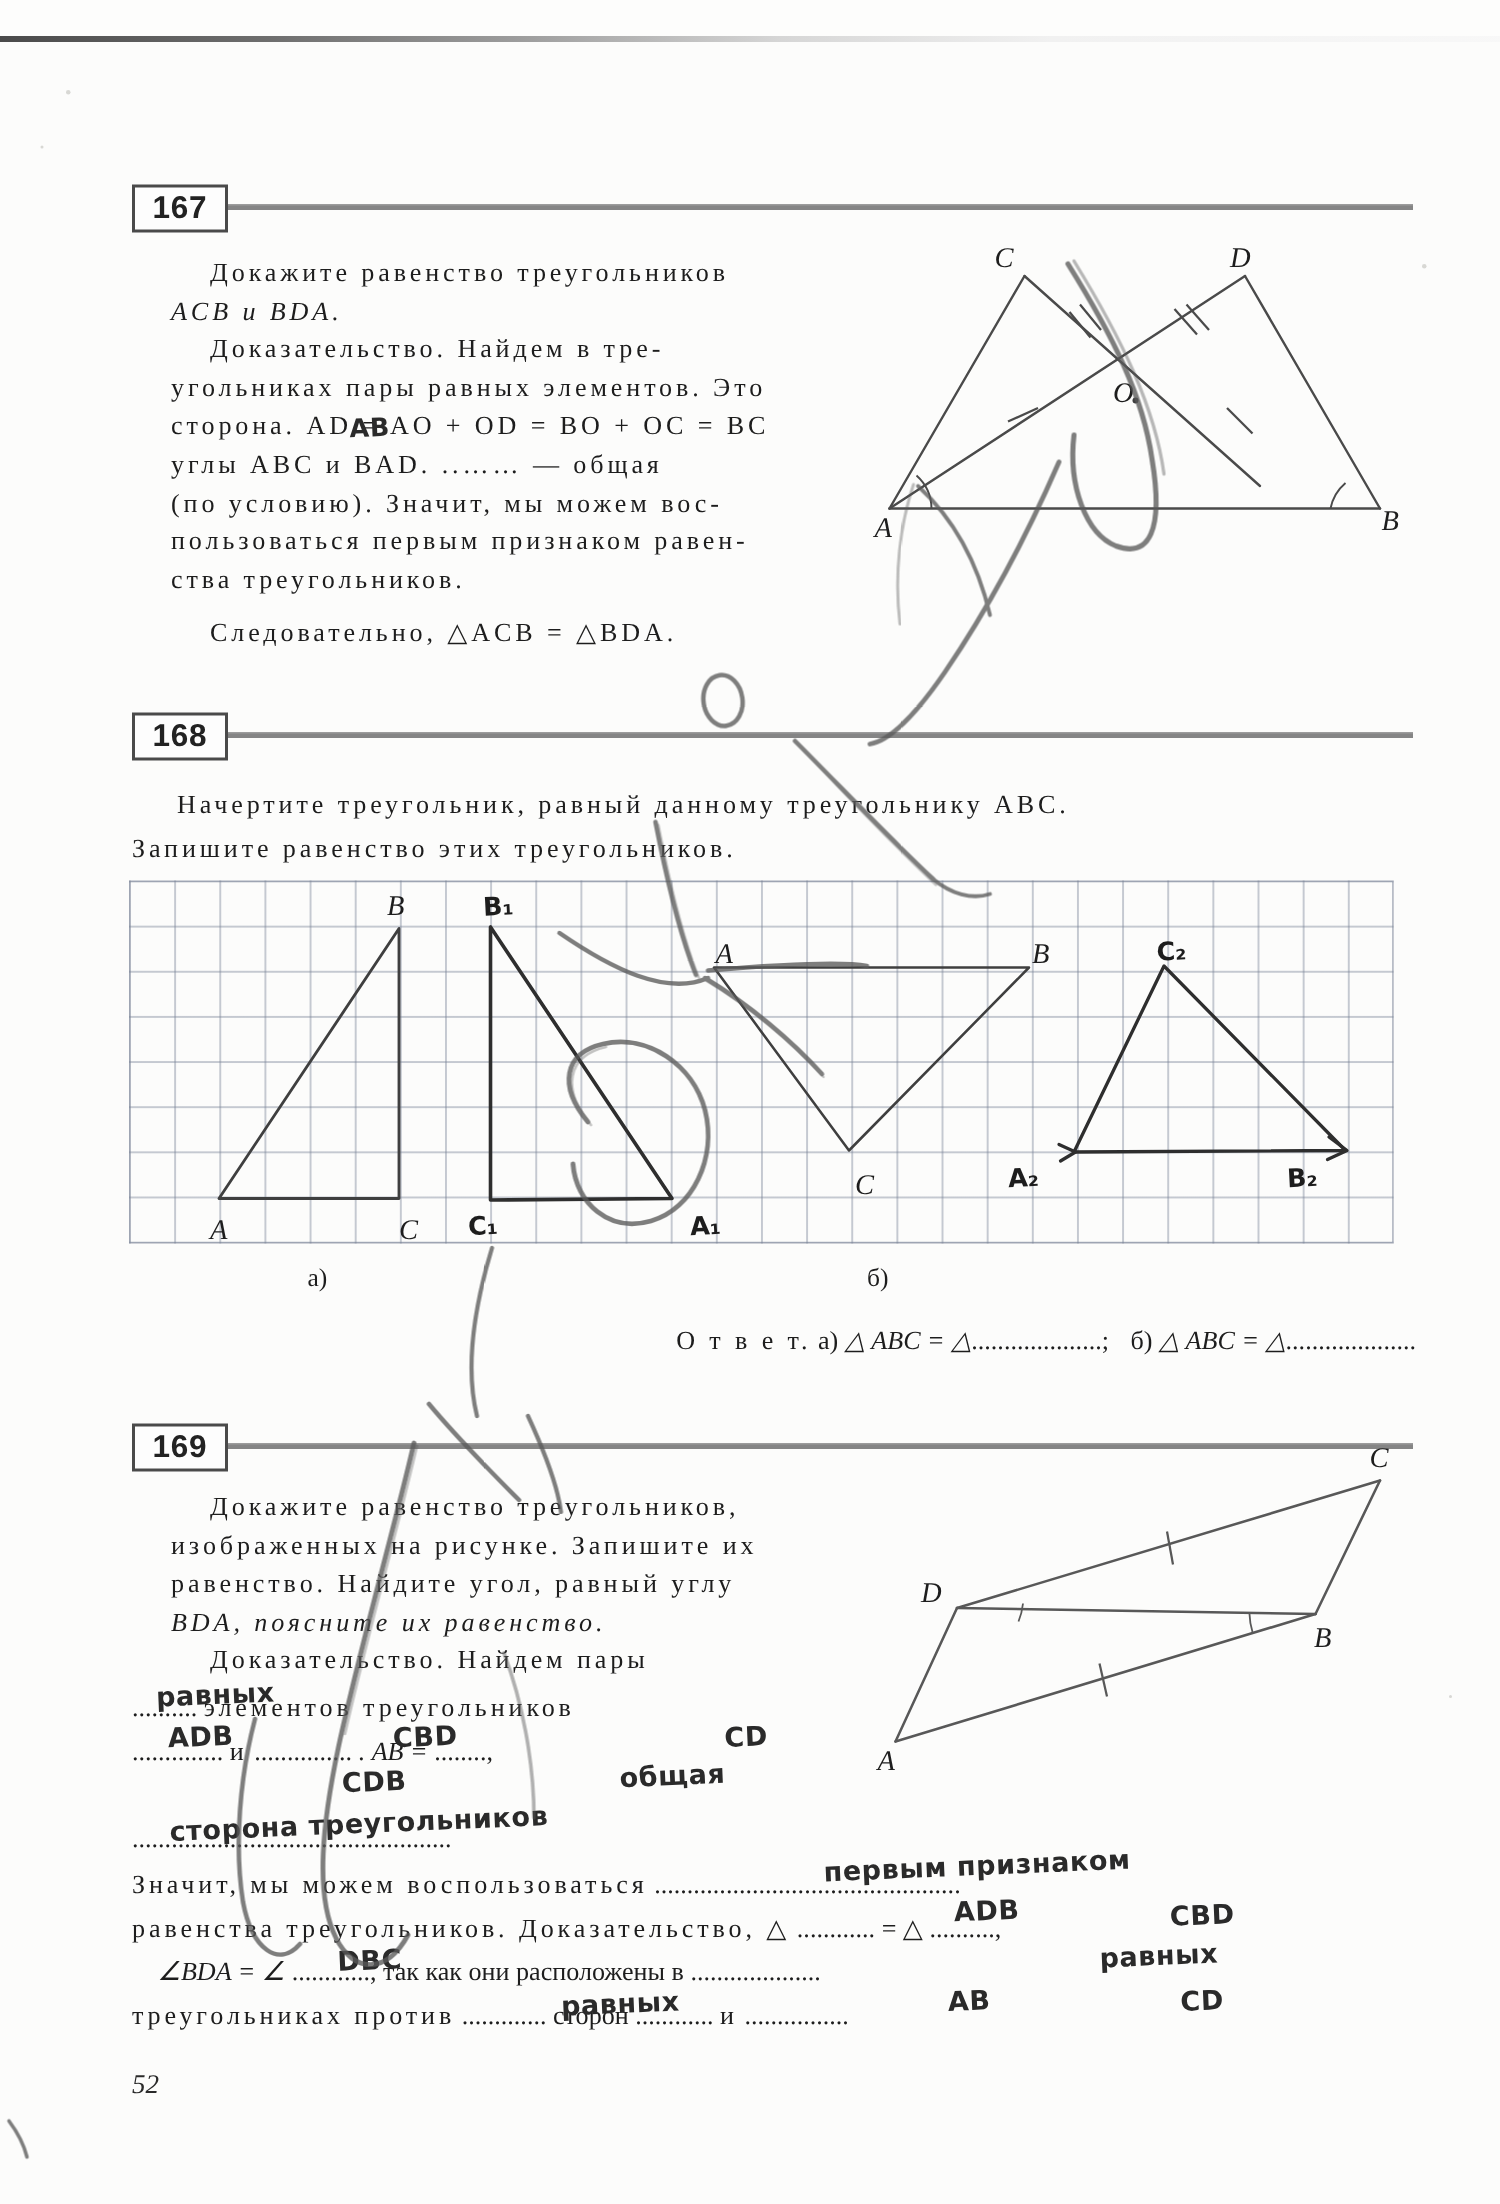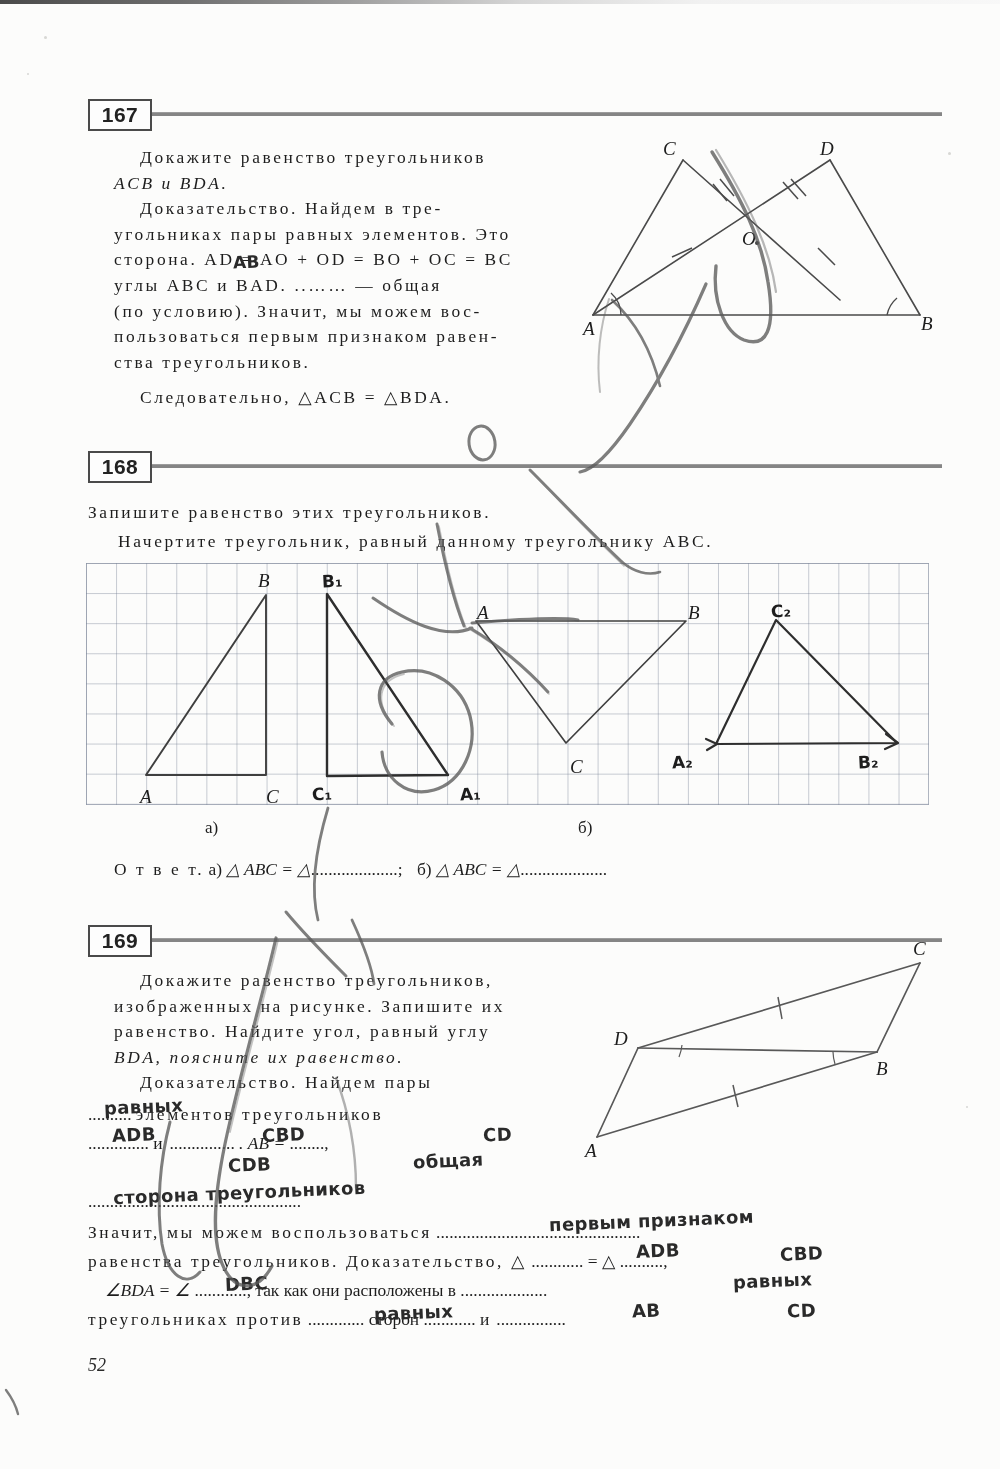--- a/index.html
+++ b/index.html
@@ -5,21 +5,21 @@
 <style>
   html,body{margin:0;padding:0;}
   body{
     width:1000px;height:1469px;
     background:#fdfdfc;
     font-family:"Liberation Serif", serif;
     color:#1b1b1b;
     position:relative;
     overflow:hidden;
   }
-  .page{position:absolute;inset:0;background:#fcfcfb;}
+  .page{position:absolute;inset:0;background:#fcfcfb;margin-top:24px;}
   .scan-top-edge{position:absolute;left:0;top:0;width:1000px;height:4px;
     background:linear-gradient(90deg,#2b2b2b 0%,#555 18%,#8d8d8d 35%,#cfcfcf 52%,#efefef 70%,#f7f7f7 100%);opacity:.85;}
   .scan-speck{position:absolute;background:#b9b9b5;border-radius:50%;opacity:.55;}
 
   
   .prob-head{position:absolute;height:34px;}
   .prob-badge{
     position:absolute;left:0;top:0;
     width:64px;height:32px;
     border:2px solid #4a4a4a;
@@ -137,22 +137,22 @@
   <span class="lbl" style="left:742px;top:228px;">O</span>
   <span class="lbl" style="left:583px;top:318px;">A</span>
   <span class="lbl" style="left:921px;top:313px;">B</span>
 
   <div class="prob-head" style="left:88px;top:451px;width:860px;">
     <div class="prob-badge">168</div>
     <div class="prob-rule" style="width:790px;"></div>
   </div>
 
   <div class="fullline" style="left:88px;top:498px;width:862px;">
+    <p style="margin:0;text-indent:30px;text-align:justify;"><span class="sp">Начертите треугольник, равный данному треугольнику ABC.</span></p>
     <p style="margin:0;"><span class="sp">Запишите равенство этих треугольников.</span></p>
-    <p style="margin:0;text-indent:30px;text-align:justify;"><span class="sp">Начертите треугольник, равный данному треугольнику ABC.</span></p>
   </div>
 
   <div class="gridbox" style="left:86px;top:563px;width:843px;height:242px;"></div>
 
   <svg class="figsvg" style="left:86px;top:563px;" width="843" height="242" viewBox="0 0 843 242">
 
     <g stroke="#3f3f3f" stroke-width="1.9" fill="none" stroke-linejoin="round">
       <path d="M 60 212 L 180 212 L 180 32 Z"></path>
     </g>
 
@@ -181,21 +181,21 @@
   <span class="lbl" style="left:477px;top:602px;">A</span>
   <span class="lbl" style="left:688px;top:602px;">B</span>
   <span class="lbl" style="left:570px;top:756px;">C</span>
   <span class="lbl hwlbl" style="left:771px;top:601px;">C₂</span>
   <span class="lbl hwlbl" style="left:672px;top:752px;">A₂</span>
   <span class="lbl hwlbl" style="left:858px;top:752px;">B₂</span>
 
   <span class="ab-label" style="left:205px;top:818px;">а)</span>
   <span class="ab-label" style="left:578px;top:818px;">б)</span>
 
-  <div class="fullline" style="left:114px;top:855px;width:830px;white-space:nowrap;">
+  <div class="fullline" style="left:114px;top:855px;width:830px;white-space:nowrap;text-align:right;">
     <span class="sp">О т в е т.</span>
     <span>а)</span>
     <span class="it">△ ABC = △</span><span>....................;</span>
     <span style="margin-left:10px;">б)</span>
     <span class="it">△ ABC = △</span><span>....................</span>
   </div>
 
   <div class="prob-head" style="left:88px;top:925px;width:860px;">
     <div class="prob-badge">169</div>
     <div class="prob-rule" style="width:790px;"></div>

